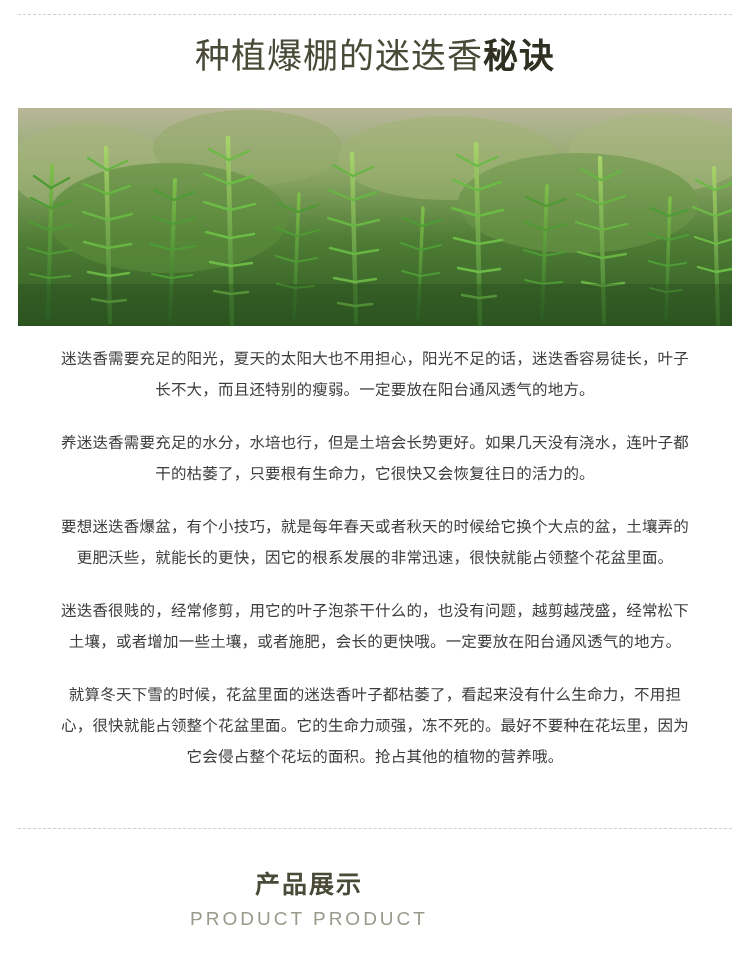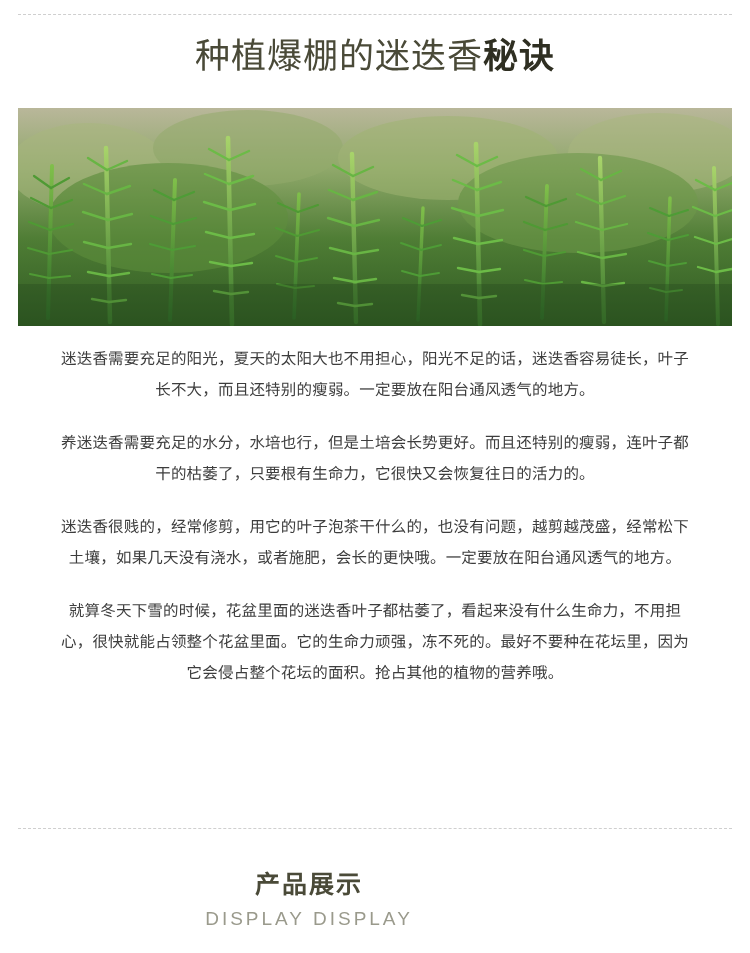--- a/index.html
+++ b/index.html
@@ -338,25 +338,26 @@
           </g>
         </g>
       </g>
 
       <rect x="0" y="176" width="714" height="42" fill="#24491c" opacity="0.35"></rect>
     </svg>
   </div>
 
   <div class="body-copy">
     <p class="para">迷迭香需要充足的阳光，夏天的太阳大也不用担心，阳光不足的话，迷迭香容易徒长，叶子长不大，而且还特别的瘦弱。一定要放在阳台通风透气的地方。</p>
-    <p class="para">养迷迭香需要充足的水分，水培也行，但是土培会长势更好。而且还特别的瘦弱，连叶子都干的枯萎了，只要根有生命力，它很快又会恢复往日的活力的。</p>
-    <p class="para">迷迭香很贱的，经常修剪，用它的叶子泡茶干什么的，也没有问题，越剪越茂盛，经常松下土壤，如果几天没有浇水，或者施肥，会长的更快哦。一定要放在阳台通风透气的地方。</p>
+    <p class="para">养迷迭香需要充足的水分，水培也行，但是土培会长势更好。如果几天没有浇水，连叶子都干的枯萎了，只要根有生命力，它很快又会恢复往日的活力的。</p>
+    <p class="para">要想迷迭香爆盆，有个小技巧，就是每年春天或者秋天的时候给它换个大点的盆，土壤弄的更肥沃些，就能长的更快，因它的根系发展的非常迅速，很快就能占领整个花盆里面。</p>
+    <p class="para">迷迭香很贱的，经常修剪，用它的叶子泡茶干什么的，也没有问题，越剪越茂盛，经常松下土壤，或者增加一些土壤，或者施肥，会长的更快哦。一定要放在阳台通风透气的地方。</p>
     <p class="para">就算冬天下雪的时候，花盆里面的迷迭香叶子都枯萎了，看起来没有什么生命力，不用担心，很快就能占领整个花盆里面。它的生命力顽强，冻不死的。最好不要种在花坛里，因为它会侵占整个花坛的面积。抢占其他的植物的营养哦。</p>
   </div>
 
   <div class="bottom-divider"></div>
 
   <div class="section-footer">
     <div class="section-title-cn">产品展示</div>
-    <div class="section-title-en">DISPLAY DISPLAY</div>
+    <div class="section-title-en">PRODUCT PRODUCT</div>
   </div>
 
 </div>
 
 </body></html>

